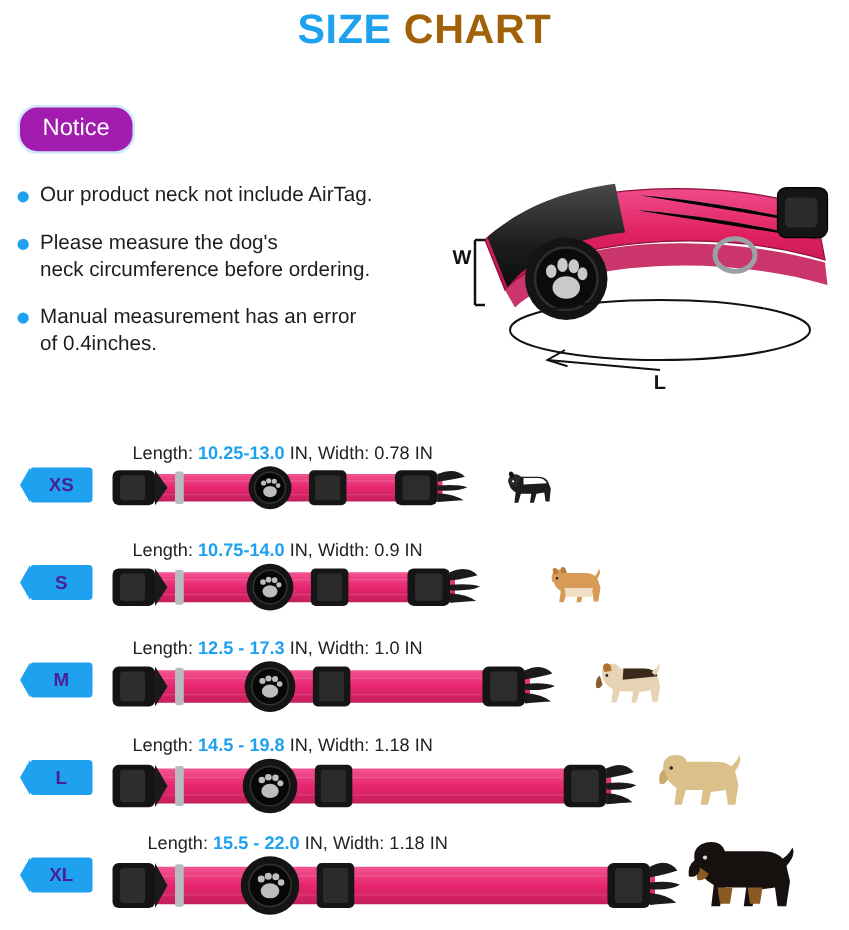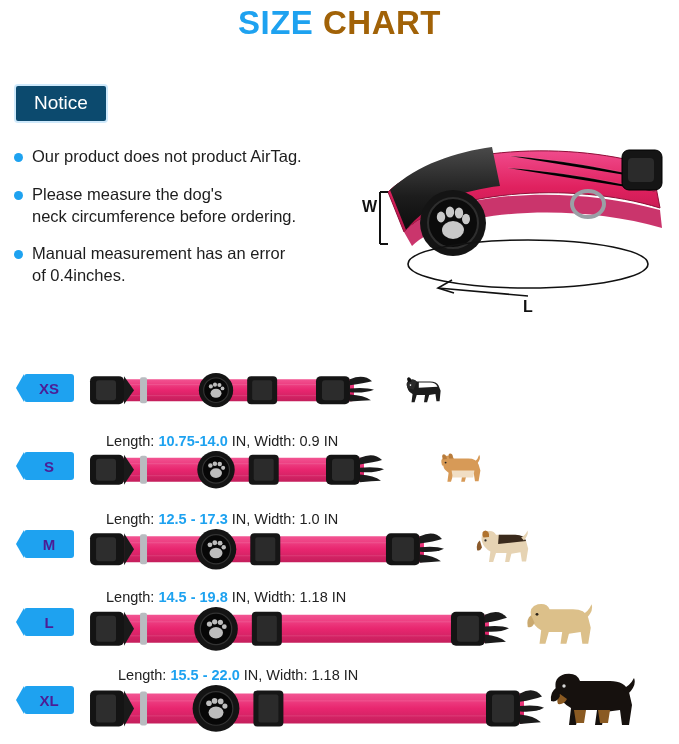--- a/index.html
+++ b/index.html
@@ -25,24 +25,24 @@
     letter-spacing: 0.5px;
   }
   .title .blue { color: #1ea2f0; }
   .title .dark { color: #a16207; }
 
   
   .notice-pill {
     position: absolute;
     left: 14px;
     top: 84px;
-    background: #0c4a6e;
+    background: #a21caf;
     color: #ffffff;
     font-size: 19px;
-    border-radius: 4px;
+    border-radius: 16px;
     padding: 6px 18px 7px 18px;
     border: 2px solid #cfe9fb;
   }
 
   
   .notices {
     position: absolute;
     left: 14px;
     top: 146px;
     width: 345px;
@@ -144,21 +144,21 @@
 <div class="title">
   <span class="blue">SIZE</span>
   <span class="dark">CHART</span>
 </div>
 
 <div class="notice-pill">Notice</div>
 
 <div class="notices">
   <div class="notice-row">
     <div class="bullet"></div>
-    <div class="notice-text" style="white-space:pre-line">Our product does not product AirTag.</div>
+    <div class="notice-text" style="white-space:pre-line">Our product neck not include AirTag.</div>
   </div>
   <div class="notice-row">
     <div class="bullet"></div>
     <div class="notice-text" style="white-space:pre-line">Please measure the dog's
 neck circumference before ordering.</div>
   </div>
   <div class="notice-row">
     <div class="bullet"></div>
     <div class="notice-text" style="white-space:pre-line">Manual measurement has an error
 of 0.4inches.</div>
@@ -216,20 +216,23 @@
     <path d="M78 168 L 168 176" fill="none" stroke="#111" stroke-width="1.6"></path>
   </svg>
   <div class="hero-label hero-label-w">W</div>
   <div class="hero-label hero-label-l">L</div>
 </div>
 
 <div class="rows" id="rows">
     <div class="size-row">
     <div class="size-tag">
       <span>XS</span>
+    </div>
+    <div class="spec" style="left:106px">
+      <span>Length: </span><span class="num">10.25-13.0</span><span> IN,  </span><span>Width: </span><span>0.78 IN</span>
     </div>
     <div class="collar-wrap" style="left:88px">
       
   <svg width="290" height="40.32" viewBox="0 0 290 40.32">
     <defs>
       <linearGradient id="g29022" x1="0" y1="0" x2="0" y2="1">
         <stop offset="0%" stop-color="#f25492"></stop>
         <stop offset="50%" stop-color="#e8266f"></stop>
         <stop offset="100%" stop-color="#c41f5c"></stop>
       </linearGradient>

